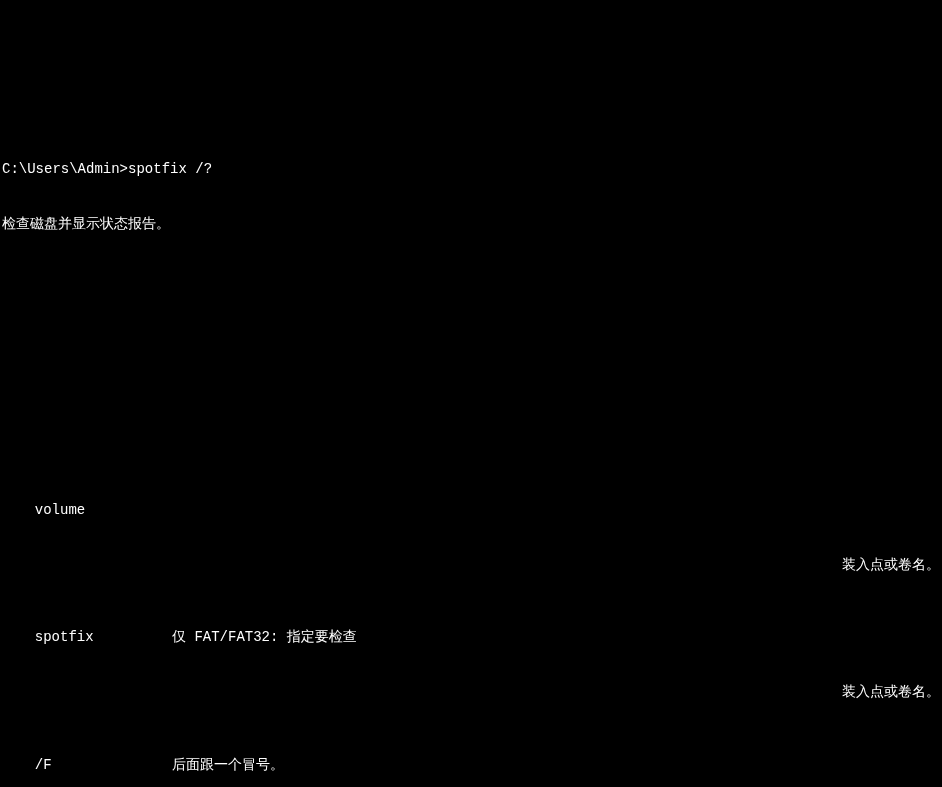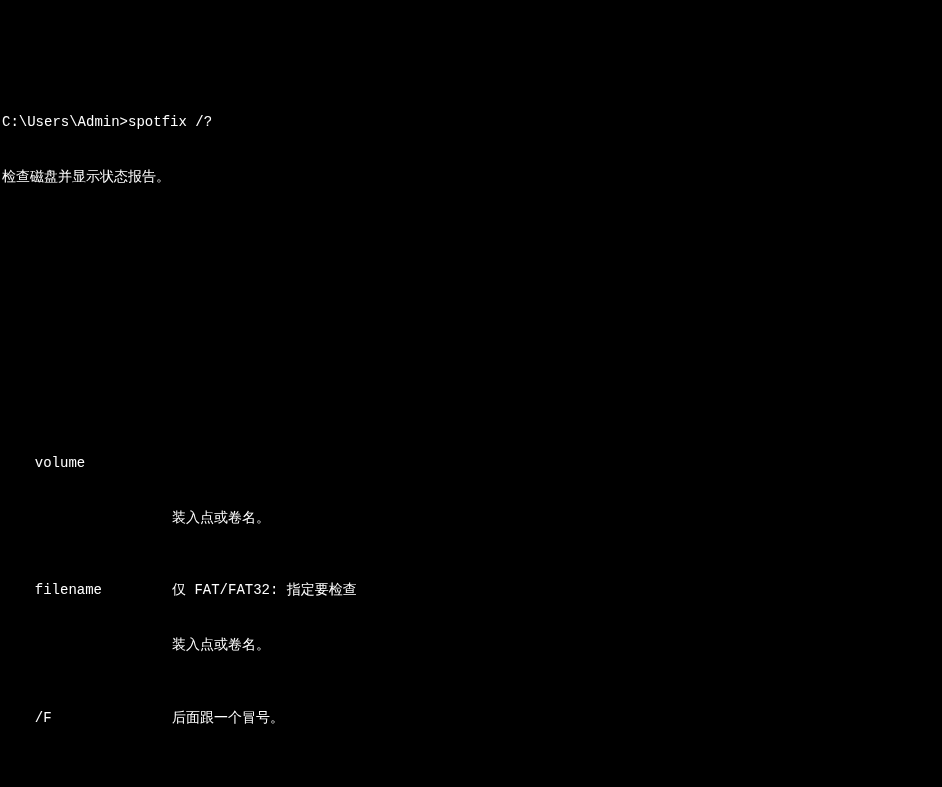--- a/index.html
+++ b/index.html
@@ -17,20 +17,21 @@
       height: 787px;
       overflow: hidden;
       padding: 4px 2px;
       white-space: pre;
     }
     .terminal-line {
       min-height: 17px;
     }
     .prompt-line {
       display: flex;
+      margin-top: 47px;
     }
     .prompt {
       white-space: pre;
     }
     .param-row {
       display: flex;
     }
     .param-name {
       display: inline-block;
       width: 170px;
@@ -38,20 +39,21 @@
       white-space: pre;
       flex-shrink: 0;
     }
     .param-desc {
       display: inline-block;
       white-space: pre;
     }
     .indent-desc {
       padding-left: 170px;
       white-space: pre;
+      text-align: right;
     }
     .empty-line {
       height: 17px;
     }
   </style>
 </head>
 <body>
 
 
 
@@ -61,21 +63,21 @@
   </div>
   <div class="terminal-line">检查磁盘并显示状态报告。</div>
   <div class="empty-line"></div>
   <div class="empty-line"></div>
   <div class="empty-line"></div>
   <div class="empty-line"></div>
 
   <div class="param-row"><span class="param-name">  volume</span></div>
   <div class="indent-desc">装入点或卷名。</div>
 
-  <div class="param-row"><span class="param-name">  filename</span><span class="param-desc">仅 FAT/FAT32: 指定要检查</span></div>
+  <div class="param-row"><span class="param-name">  spotfix</span><span class="param-desc">仅 FAT/FAT32: 指定要检查</span></div>
   <div class="indent-desc">装入点或卷名。</div>
 
   <div class="param-row"><span class="param-name">  /F</span><span class="param-desc">后面跟一个冒号。</span></div>
 
   
   
   
 
   
   

